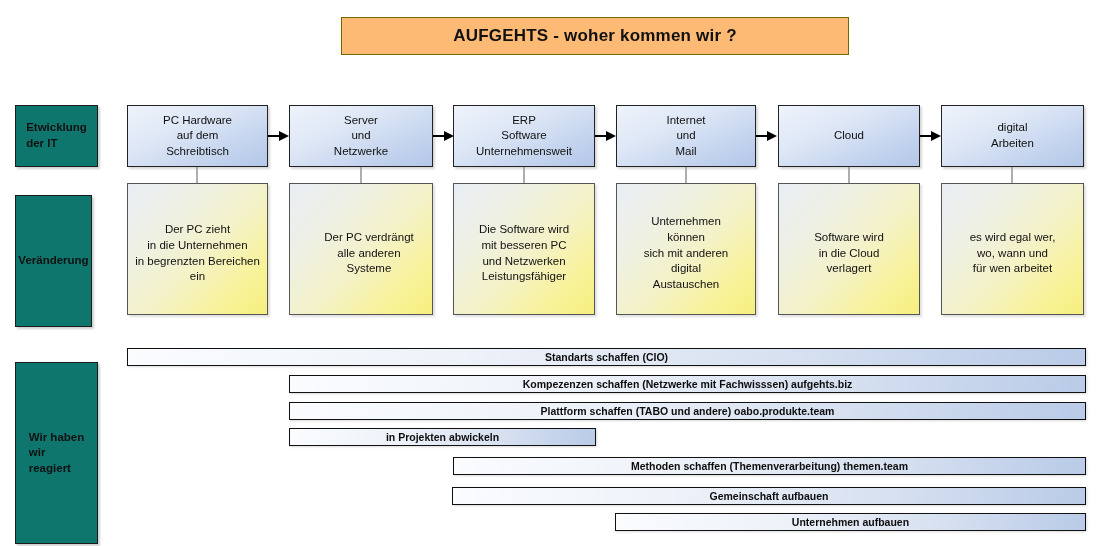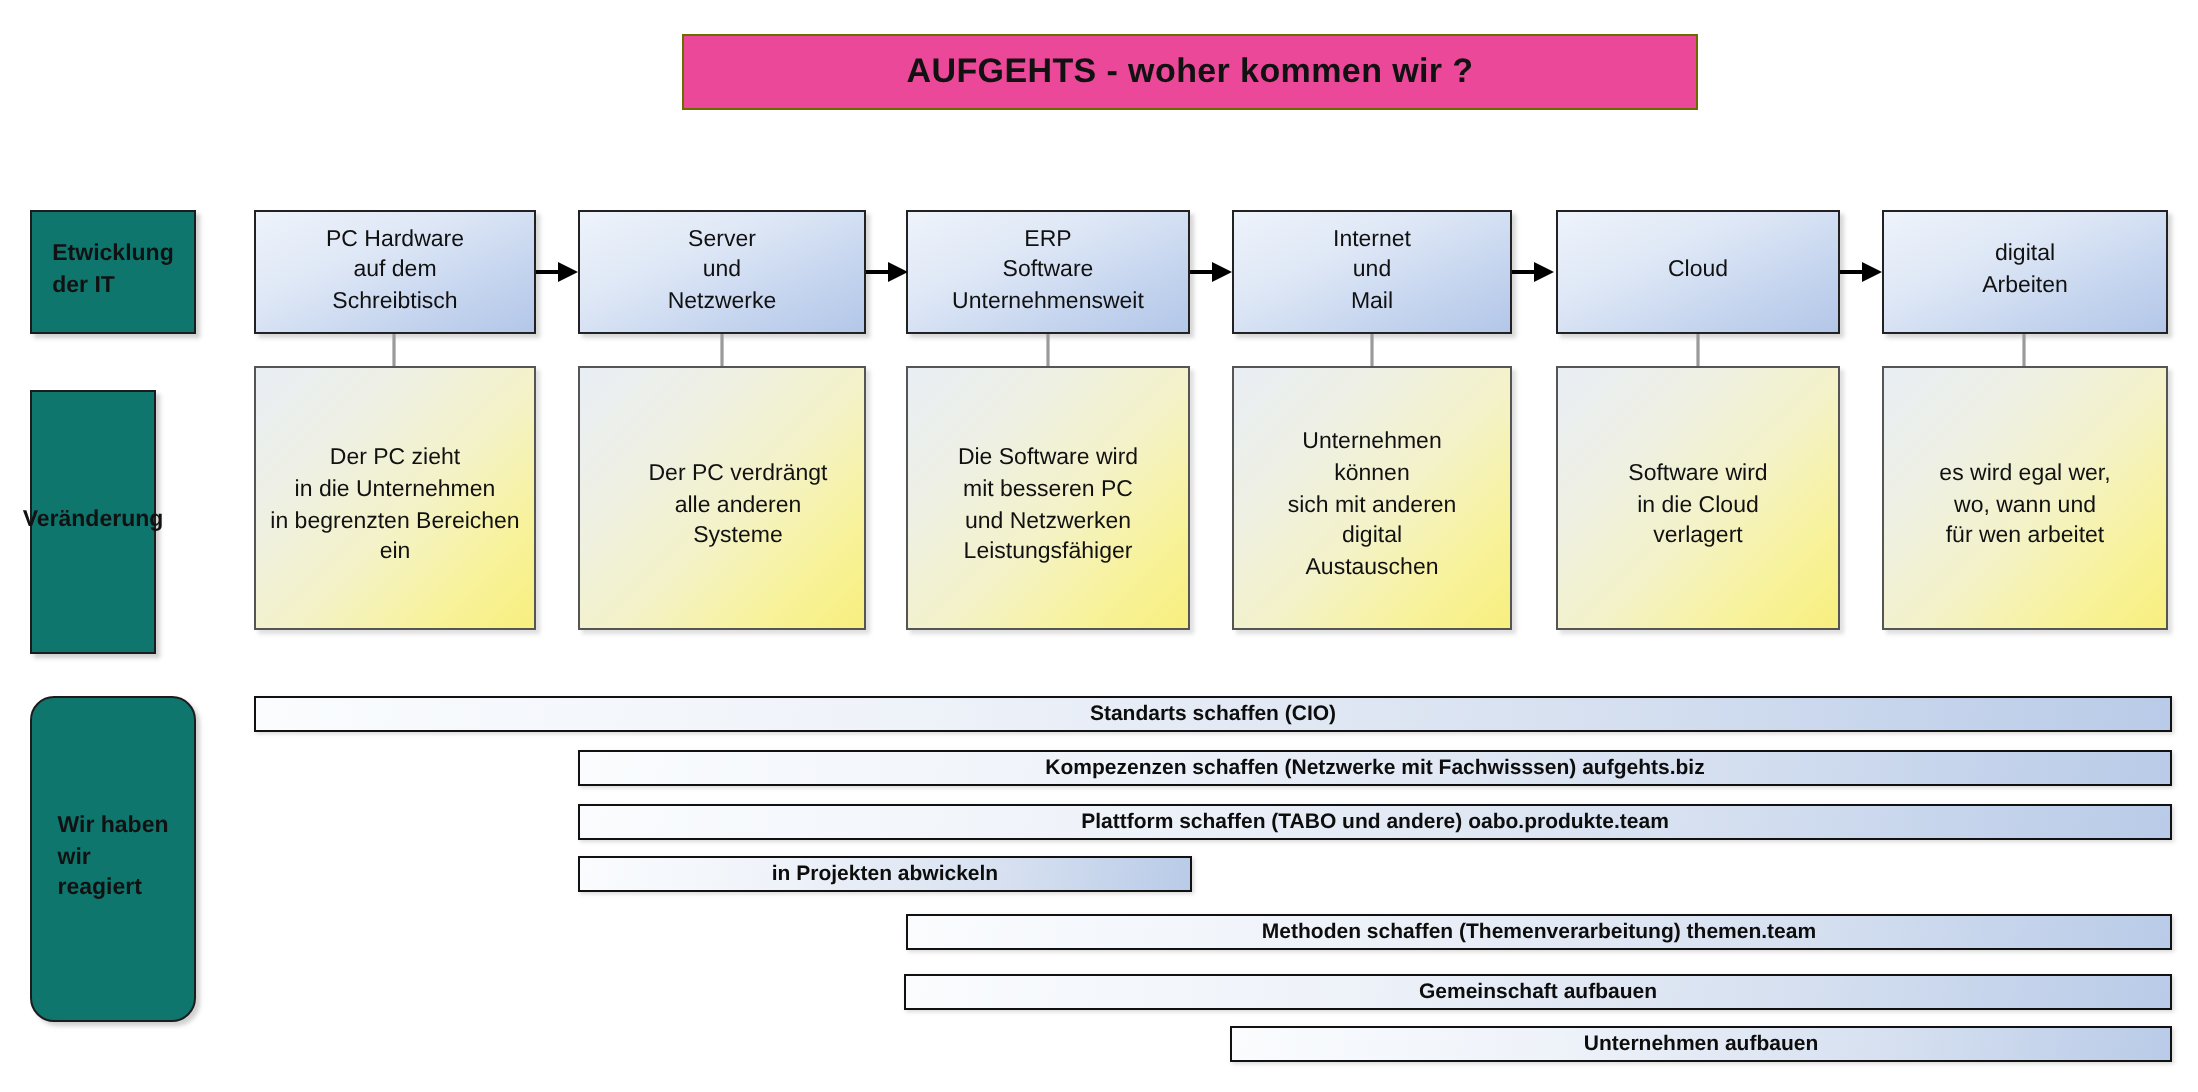--- a/index.html
+++ b/index.html
@@ -21,21 +21,21 @@
     height: 546px;
   }
 
   
   .title-banner {
     position: absolute;
     left: 341px;
     top: 17px;
     width: 508px;
     height: 38px;
-    background: #ec4899;
+    background: #fdba74;
     border: 1px solid #6b6b00;
     display: flex;
     align-items: center;
     justify-content: center;
     box-sizing: border-box;
   }
   .title-banner .title-text {
     font-size: 17px;
     font-weight: bold;
     color: #111111;
@@ -56,22 +56,22 @@
     color: #111111;
     box-shadow: 2px 2px 2px rgba(120,120,120,0.35);
   }
   .cat-box .cat-label {
     font-size: 11.5px;
     font-weight: bold;
     line-height: 1.35;
     white-space: pre-line;
   }
   #cat-it      { left: 15px;  top: 105px; width: 83px;  height: 62px; }
-  #cat-change  { left: 15px;  top: 195px; width: 63px;  height: 132px; }
-  #cat-react   { left: 15px;  top: 348px; width: 83px;  height: 163px; border-radius: 12px; }
+  #cat-change  { left: 15px;  top: 195px; width: 77px;  height: 132px; }
+  #cat-react   { left: 15px;  top: 362px; width: 83px;  height: 182px; }
 
   
   .it-box {
     position: absolute;
     top: 105px;
     height: 62px;
     border: 1px solid #222222;
     box-sizing: border-box;
     background: linear-gradient(155deg, #eef3fb 0%, #dfe8f6 35%, #c3d3ee 75%, #b3c7e8 100%);
     display: flex;

